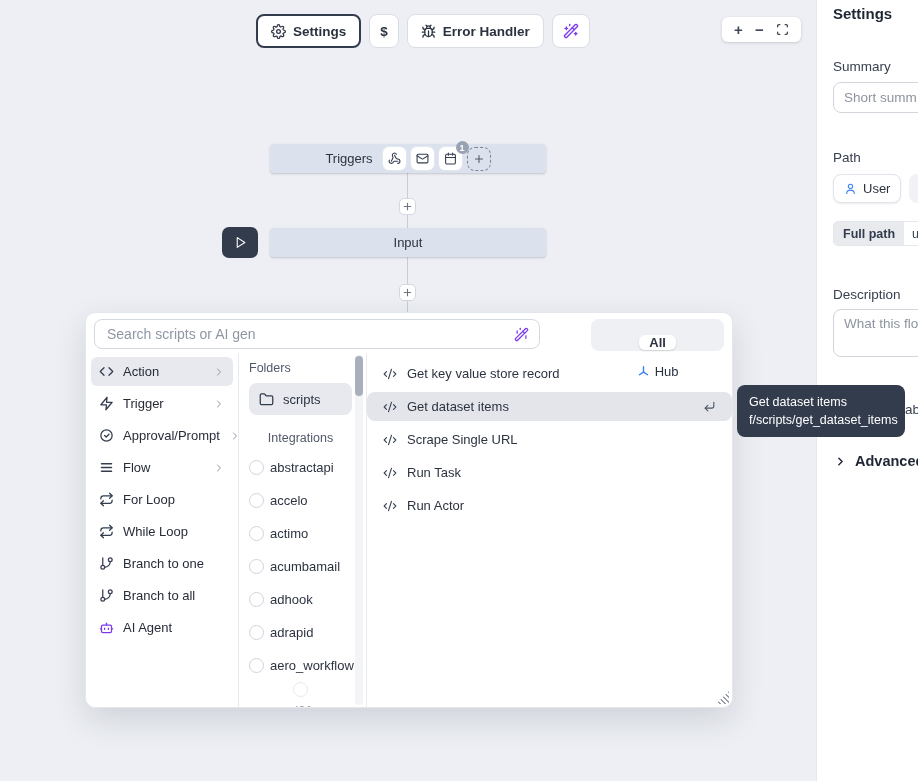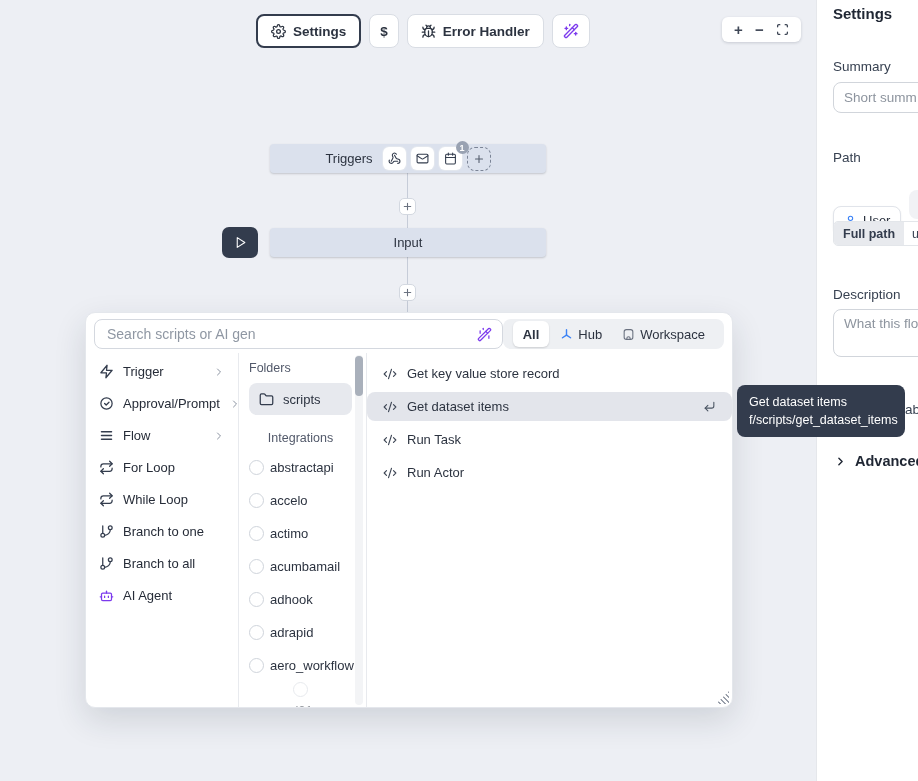--- a/index.html
+++ b/index.html
@@ -71,22 +71,22 @@
     box-shadow:0 12px 32px rgba(30,40,60,.14); z-index:10;
   }
   .modal-header { position:absolute; left:8px; top:6px; right:8px; height:46px; display:flex; }
   .search-box {
     width:446px; height:30px; border:1px solid #d4d8df; border-radius:8px;
     display:flex; align-items:center; gap:8px; padding:0 10px; background:#fff;
   }
   .search-input { border:none; outline:none; flex:1; min-width:0; font-size:14px; color:#2c3340; background:transparent; font-family:"Liberation Sans",sans-serif; }
   .search-input::placeholder { color:#8f97a3; }
   .filters {
-    margin-left:auto; background:#eef0f3; border-radius:8px; padding:10px;
-    display:flex; align-items:center; gap:2px; height:30px;
+    margin-left:auto; background:#eef0f3; border-radius:8px; padding:16px;
+    display:flex; align-items:center; gap:14px; height:30px;flex-direction:column;
   }
   .filter {
     display:flex; align-items:center; gap:5px; padding:0 9px; height:26px;
     font-size:13px; color:#2c3340; border-radius:6px; cursor:pointer; white-space:nowrap;
   }
   .filter.active { background:#fff; box-shadow:0 1px 2px rgba(0,0,0,.14); font-weight:700; padding:0 10px; }
 
   .cat-col {
     position:absolute; left:0; top:40px; bottom:0; width:153px;
     border-right:1px solid #e8eaee; padding:4px 5px;
@@ -153,21 +153,21 @@
   .sp-input::placeholder, .sp-textarea::placeholder { color:#8d949e; }
   .sp-textarea {
     position:absolute; left:16px; width:170px; height:48px; border:1px solid #d1d5db;
     border-radius:8px; padding:6px 10px; font-size:13.5px; color:#2c3340; outline:none;
     resize:none; font-family:"Liberation Sans",sans-serif;
   }
   .path-toggle { position:absolute; left:16px; top:174px; display:flex; gap:8px; align-items:center; }
   .chip-user {
     height:29px; background:#fff; border:1px solid #e1e4ea; box-shadow:0 1px 2px rgba(0,0,0,.08);
     border-radius:8px; display:flex; align-items:center; gap:6px; padding:0 10px;
-    font-size:13px; color:#2c3340; cursor:pointer; white-space:nowrap;margin-top:32px;
+    font-size:13px; color:#2c3340; cursor:pointer; white-space:nowrap;
   }
   .chip-folder {
     height:29px; width:64px; background:#f1f2f5; border-radius:8px;
     display:flex; align-items:center; padding:0 10px; color:#4b5563; cursor:pointer;
   }
   .fullpath {
     position:absolute; left:16px; top:221px; height:25px; width:180px;
     display:flex; border:1px solid #e3e6ea; border-radius:5px; overflow:hidden;
   }
   .fullpath-label { background:#e8eaee; font-weight:700; font-size:12.5px; padding:0 9px; display:flex; align-items:center; color:#333c4d; white-space:nowrap; }
@@ -328,20 +328,34 @@
               <rect x="4" y="3" width="16" height="18" rx="4"></rect>
               <path d="M9 21v-2a3 3 0 0 1 6 0v2"></path>
             </svg>
         </span>
         <span>Workspace</span>
       </span>
     </div>
   </div>
 
   <div class="cat-col">
+    <div class="cat-row active">
+      <span class="cat-ic">
+          <svg width="15" height="15" viewBox="0 0 24 24" fill="none" stroke="currentColor" stroke-width="2" stroke-linecap="round" stroke-linejoin="round">
+            <polyline points="16 18 22 12 16 6"></polyline>
+            <polyline points="8 6 2 12 8 18"></polyline>
+          </svg>
+        </span>
+      <span>Action</span>
+      <span class="chev">
+          <svg width="12" height="12" viewBox="0 0 24 24" fill="none" stroke="currentColor" stroke-width="2" stroke-linecap="round" stroke-linejoin="round">
+            <polyline points="9 18 15 12 9 6"></polyline>
+          </svg>
+        </span>
+    </div>
     <div class="cat-row">
       <span class="cat-ic">
           <svg width="15" height="15" viewBox="0 0 24 24" fill="none" stroke="currentColor" stroke-width="2" stroke-linejoin="round">
             <path d="M13 2 3 14h9l-1 8 10-12h-9l1-8z"></path>
           </svg>
         </span>
       <span>Trigger</span>
       <span class="chev">
           <svg width="12" height="12" viewBox="0 0 24 24" fill="none" stroke="currentColor" stroke-width="2" stroke-linecap="round" stroke-linejoin="round">
             <polyline points="9 18 15 12 9 6"></polyline>
@@ -508,20 +522,30 @@
         </span>
     </div>
     <div class="result-row">
       <span class="res-ic">
           <svg width="14" height="14" viewBox="0 0 24 24" fill="none" stroke="currentColor" stroke-width="2" stroke-linecap="round" stroke-linejoin="round">
             <path d="m18 16 4-4-4-4"></path>
             <path d="m6 8-4 4 4 4"></path>
             <path d="m14.5 4-5 16"></path>
           </svg>
         </span>
+      <span>Scrape Single URL</span>
+    </div>
+    <div class="result-row">
+      <span class="res-ic">
+          <svg width="14" height="14" viewBox="0 0 24 24" fill="none" stroke="currentColor" stroke-width="2" stroke-linecap="round" stroke-linejoin="round">
+            <path d="m18 16 4-4-4-4"></path>
+            <path d="m6 8-4 4 4 4"></path>
+            <path d="m14.5 4-5 16"></path>
+          </svg>
+        </span>
       <span>Run Task</span>
     </div>
     <div class="result-row">
       <span class="res-ic">
           <svg width="14" height="14" viewBox="0 0 24 24" fill="none" stroke="currentColor" stroke-width="2" stroke-linecap="round" stroke-linejoin="round">
             <path d="m18 16 4-4-4-4"></path>
             <path d="m6 8-4 4 4 4"></path>
             <path d="m14.5 4-5 16"></path>
           </svg>
         </span>

